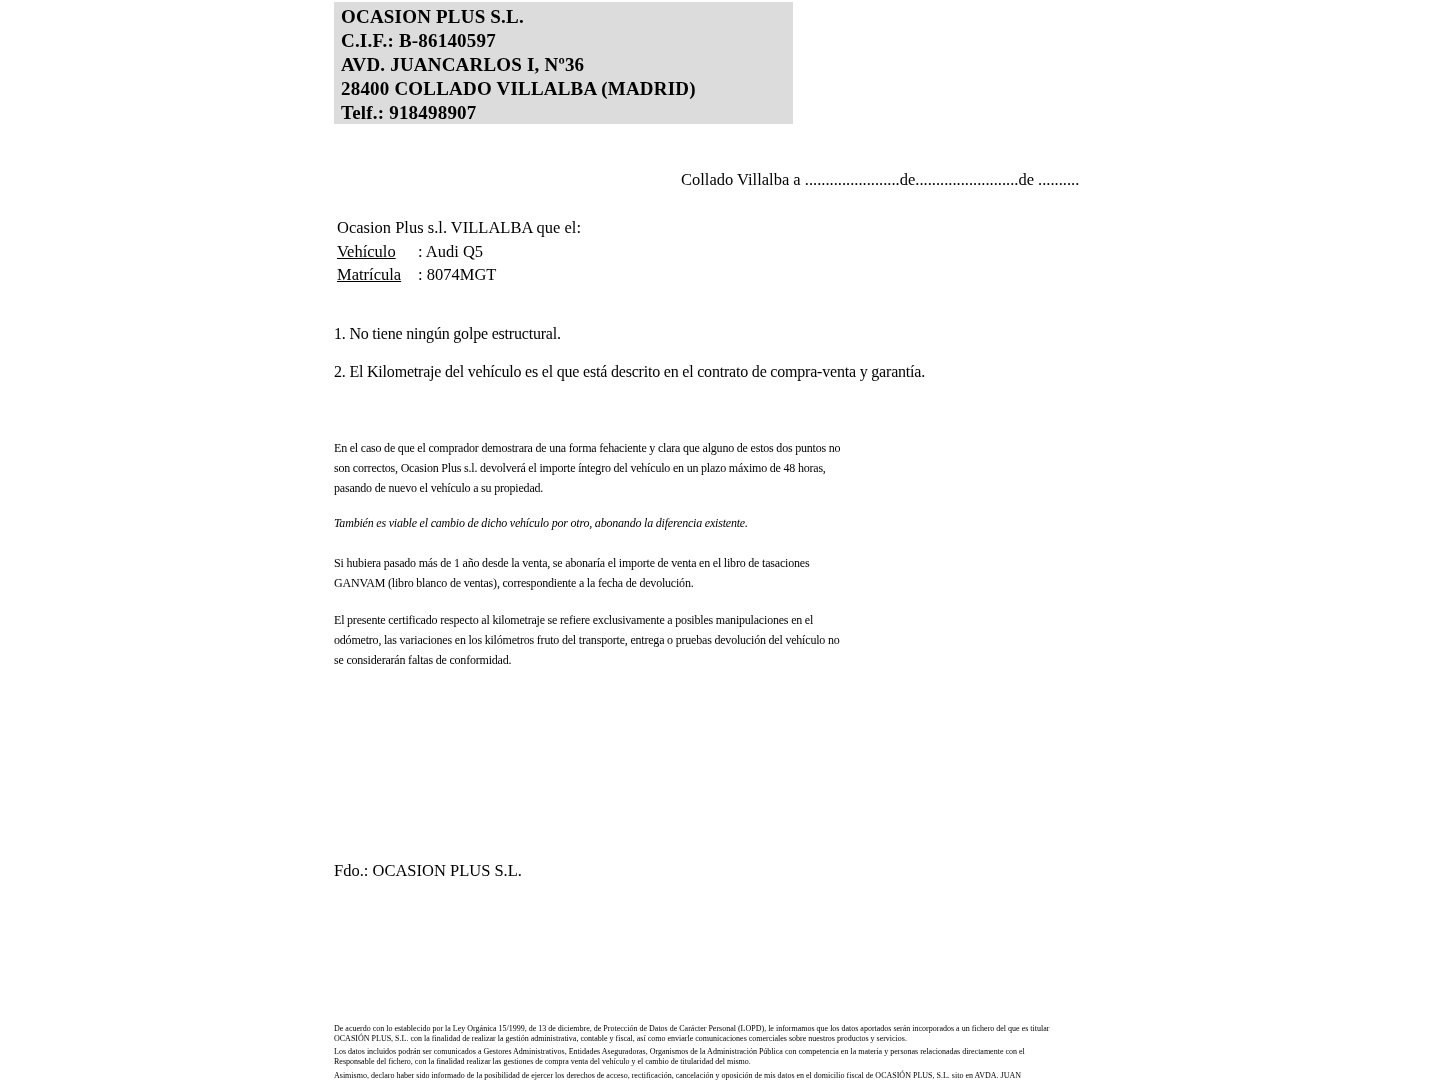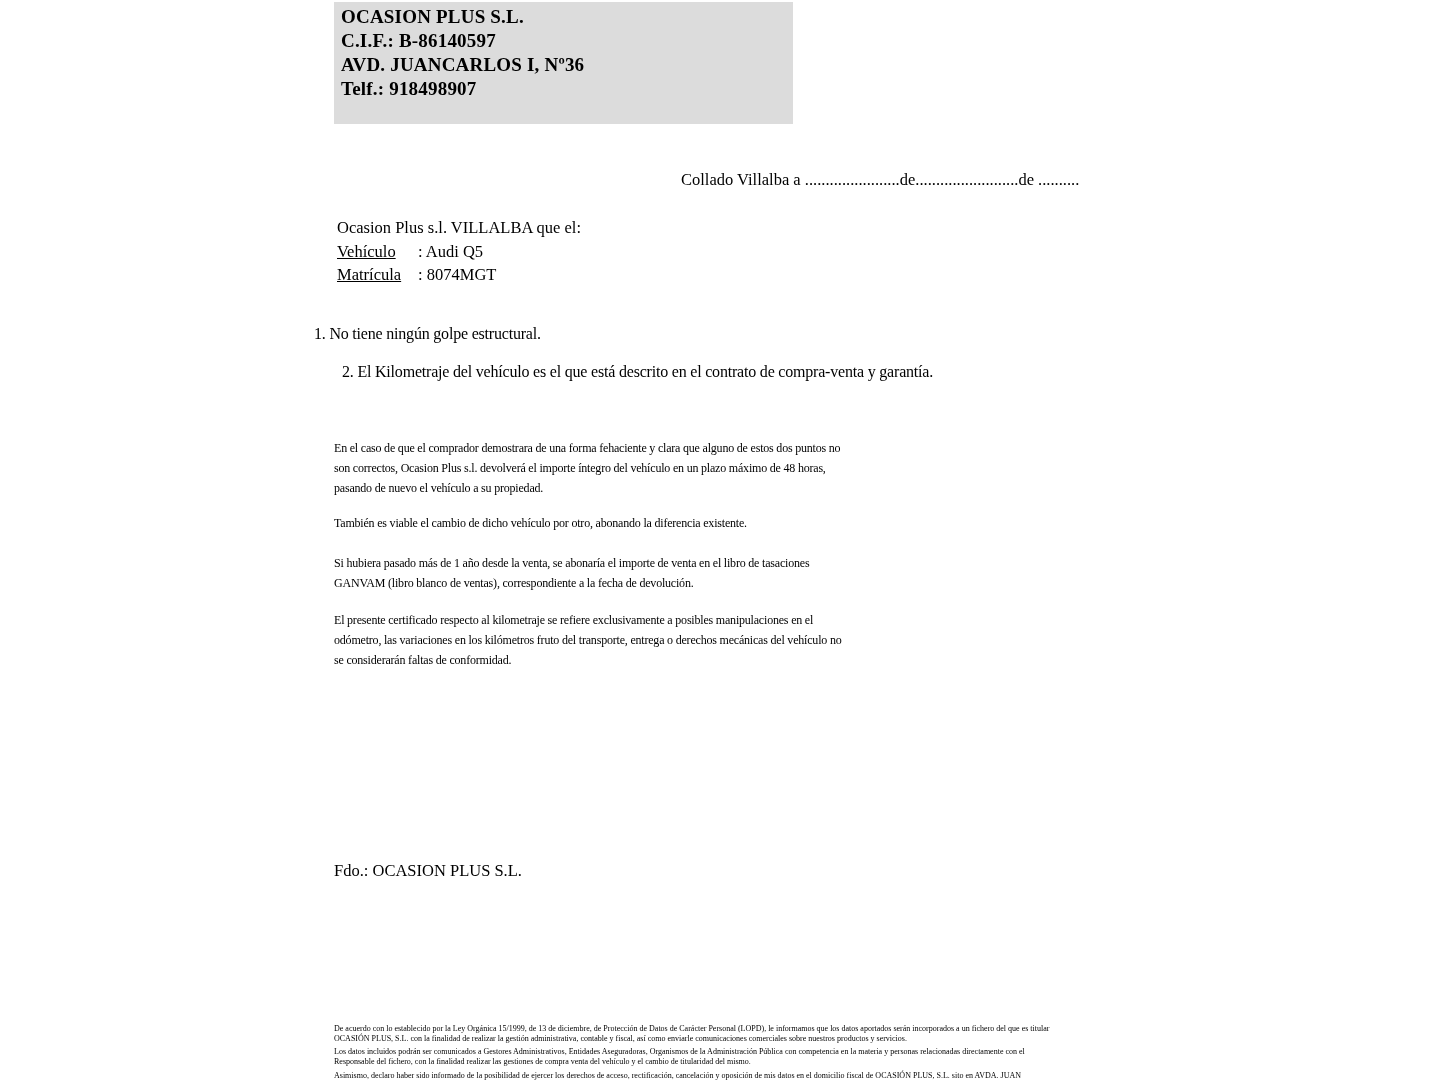--- a/index.html
+++ b/index.html
@@ -45,41 +45,41 @@
   }
   .cert-row { display: flex; }
   .cert-label-wrap {
     display: inline-block;
     width: 81px;
     flex: 0 0 81px;
   }
   .cert-label { text-decoration: underline; }
   .point {
     position: absolute;
-    left: 314px;
+    left: 334px;
     font-size: 16px;
     letter-spacing: -0.2px;
     white-space: nowrap;
   }
   .point-1 { top: 325px; }
-  .point-2 { top: 363px; margin-left: 28px; }
+  .point-2 { top: 363px; }
   .body-paras {
     position: absolute;
     left: 334px;
     top: 438px;
     width: 780px;
     font-size: 12px;
     line-height: 20px;
     letter-spacing: -0.2px;
   }
   .body-paras p {
     margin: 0;
     white-space: pre-line;
   }
-  .body-paras p.p2 { margin-top: 15px; }
+  .body-paras p.p2 { margin-top: 15px; font-style: italic; }
   .body-paras p.p3 { margin-top: 20px; }
   .body-paras p.p4 { margin-top: 17px; }
   .signature {
     position: absolute;
     left: 334px;
     top: 861px;
     font-size: 16.5px;
   }
   .legal {
     position: absolute;
@@ -97,20 +97,21 @@
 </style>
 </head>
 <body>
 
 <div class="page" style="background: rgb(255, 255, 255); color: rgb(0, 0, 0);">
 
   <div class="header-box" style="background: rgb(220, 220, 220);">
     <div>OCASION PLUS S.L.</div>
     <div>C.I.F.: B-86140597</div>
     <div>AVD. JUANCARLOS I, Nº36</div>
+    <div>28400 COLLADO VILLALBA (MADRID)</div>
     <div>Telf.: 918498907</div>
   </div>
 
   <div class="date-line">Collado Villalba a .......................de.........................de ..........</div>
 
   <div class="certify-block">
     <div>Ocasion Plus s.l. VILLALBA que el:</div>
     <div class="cert-row">
       <span class="cert-label-wrap"><span class="cert-label">Vehículo</span></span>
       <span>: Audi Q5</span>
@@ -125,21 +126,21 @@
   <div class="point point-2">2. El Kilometraje del vehículo es el que está descrito en el contrato de compra-venta y garantía.</div>
 
   <div class="body-paras">
     <p class="p1">En el caso de que el comprador demostrara de una forma fehaciente y clara que alguno de estos dos puntos no
 son correctos, Ocasion Plus s.l. devolverá el importe íntegro del vehículo en un plazo máximo de 48 horas,
 pasando de nuevo el vehículo a su propiedad.</p>
     <p class="p2">También es viable el cambio de dicho vehículo por otro, abonando la diferencia existente.</p>
     <p class="p3">Si hubiera pasado más de 1 año desde la venta, se abonaría el importe de venta en el libro de tasaciones
 GANVAM (libro blanco de ventas), correspondiente a la fecha de devolución.</p>
     <p class="p4">El presente certificado respecto al kilometraje se refiere exclusivamente a posibles manipulaciones en el
-odómetro, las variaciones en los kilómetros fruto del transporte, entrega o derechos mecánicas del vehículo no
+odómetro, las variaciones en los kilómetros fruto del transporte, entrega o pruebas devolución del vehículo no
 se considerarán faltas de conformidad.</p>
   </div>
 
   <div class="signature">Fdo.: OCASION PLUS S.L.</div>
 
   <div class="legal">
     <p>De acuerdo con lo establecido por la Ley Orgánica 15/1999, de 13 de diciembre, de Protección de Datos de Carácter Personal (LOPD), le informamos que los datos aportados serán incorporados a un fichero del que es titular
 OCASIÓN PLUS, S.L. con la finalidad de realizar la gestión administrativa, contable y fiscal, así como enviarle comunicaciones comerciales sobre nuestros productos y servicios.</p>
     <p>Los datos incluidos podrán ser comunicados a Gestores Administrativos, Entidades Aseguradoras, Organismos de la Administración Pública con competencia en la materia y personas relacionadas directamente con el
 Responsable del fichero, con la finalidad realizar las gestiones de compra venta del vehículo y el cambio de titularidad del mismo.</p>

